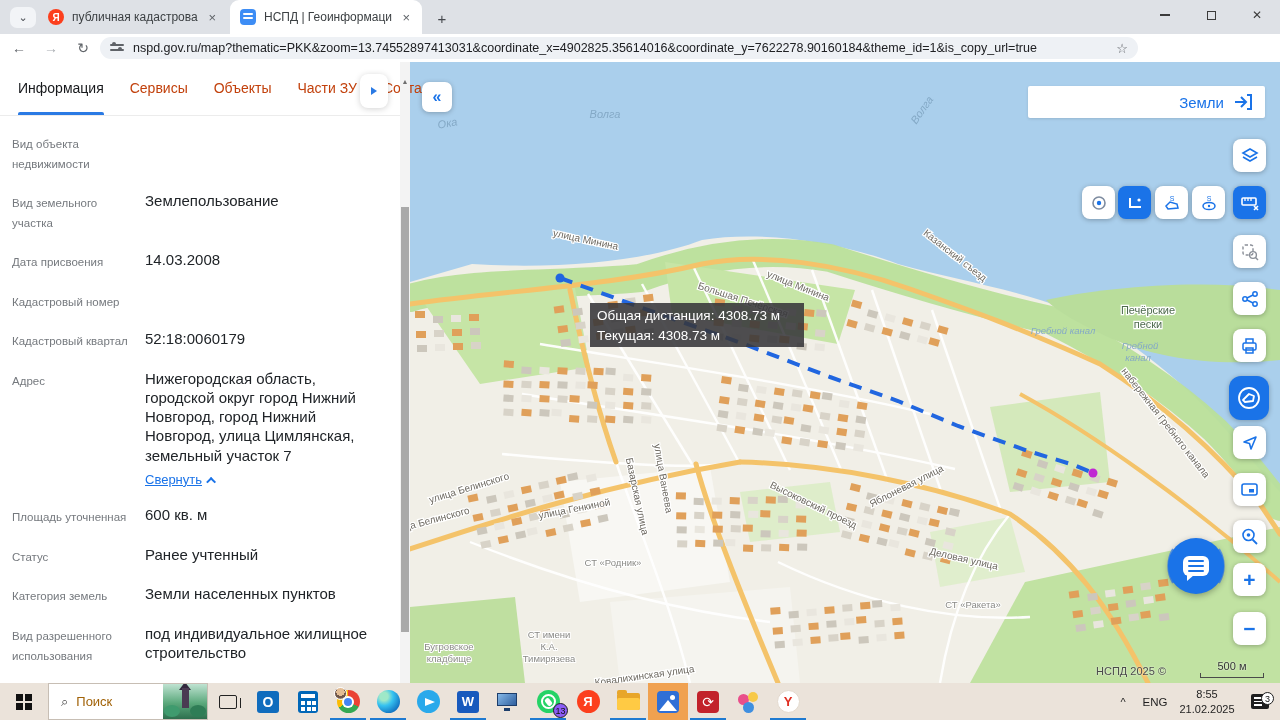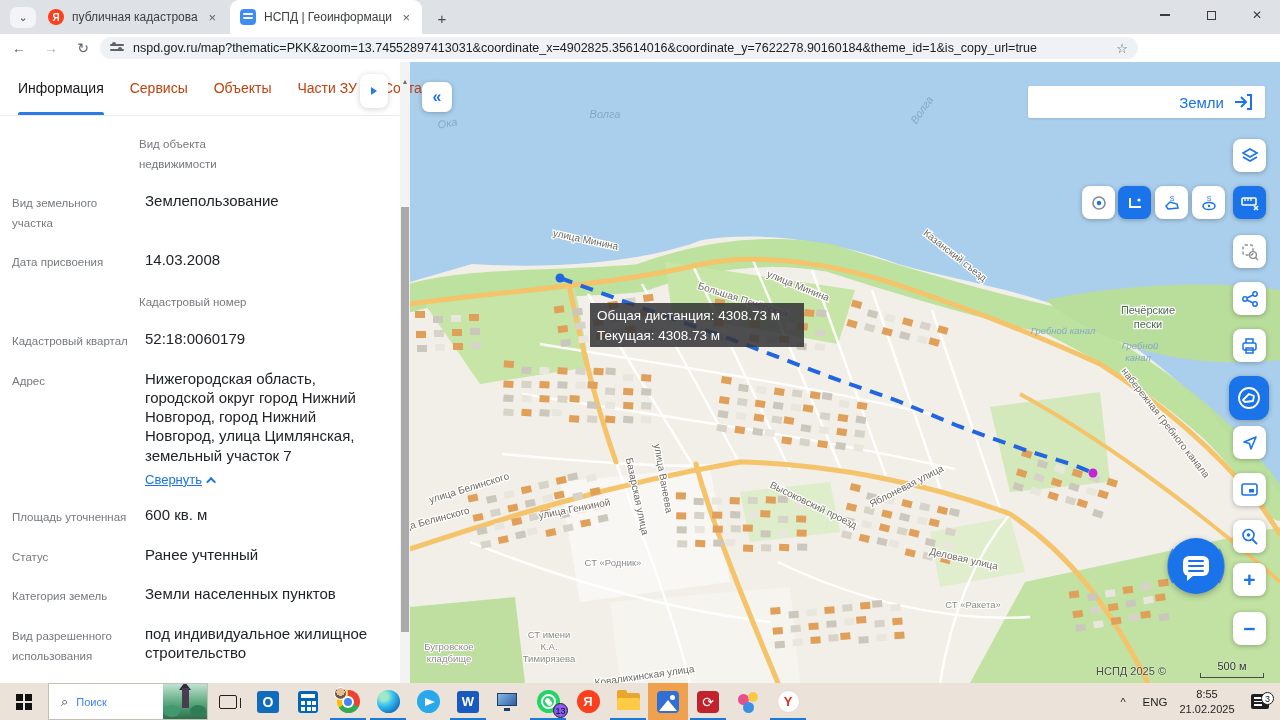--- a/index.html
+++ b/index.html
@@ -50,21 +50,21 @@
 
   
   .panel { position:absolute; left:0; top:0; bottom:0; width:410px; background:#fff; z-index:5; }
   .panel-tabs { display:flex; gap:26px; padding:18px 0 0 18px; height:54px; border-bottom:1px solid #ececec; position:relative; }
   .ptab { font-size:14px; color:#c2410c; padding-bottom:14px; white-space:nowrap; position:relative; }
   .ptab.active { color:#17191c; font-weight:normal; }
   .ptab.active::after { content:""; position:absolute; left:0; right:0; bottom:0; height:3px; background:#2a7ae4; border-radius:2px 2px 0 0; }
   .ptab-more { position:absolute; right:22px; top:12px; width:28px; height:34px; background:#fff; border-radius:8px; box-shadow:0 1px 6px rgba(0,0,0,.18); display:flex; align-items:center; justify-content:center; }
   .ptab-more .tri { width:0; height:0; border-left:6px solid #2a7ae4; border-top:4px solid transparent; border-bottom:4px solid transparent; }
   .panel-rows { padding:16px 26px 0 12px; }
-  .prow { display:flex; margin-bottom:17px;justify-content:center; }
+  .prow { display:flex; margin-bottom:17px; }
   .plabel { width:118px; flex:none; font-size:11.5px; color:#75797e; line-height:1.7; padding-top:3px; }
   .pvalue { flex:1; font-size:15px; color:#202428; line-height:1.28; padding-left:15px; }
   .plink { display:inline-flex; align-items:center; gap:7px; margin-top:7px; color:#1a73e8; font-size:13px; text-decoration:underline; }
   .chevup { width:7px; height:7px; border-left:2px solid #1a73e8; border-top:2px solid #1a73e8; transform:rotate(45deg) translateY(2px); text-decoration:none; }
   .panel-scroll { position:absolute; right:0; top:0; bottom:0; width:10px; background:#f3f3f3; }
   .panel-scroll .up { position:absolute; top:16px; left:0; width:10px; text-align:center; font-size:7px; color:#6f6f6f; }
   .panel-scroll .thumb { position:absolute; left:1px; width:8px; top:145px; height:425px; background:#a9a9a9; border-radius:0; }
 
   
   .map { position:absolute; left:410px; right:0; top:0; bottom:0; background:#f2f0e9; overflow:hidden; }
@@ -99,21 +99,21 @@
   .scalebar .lab { font-size:11px; color:#333; text-shadow:0 0 2px #fff; margin-bottom:1px;}
   .scalebar .bar { height:5px; border-left:1.5px solid #4a4a4a; border-right:1.5px solid #4a4a4a; border-bottom:1.5px solid #4a4a4a; }
 
   
   .taskbar { position:absolute; left:0; right:0; bottom:0; height:37px; background:#ebe3da; display:flex; align-items:stretch; z-index:20; }
   .tb-start { width:48px; display:flex; align-items:center; justify-content:center; }
   .winlogo { width:16px; height:16px; display:grid; grid-template-columns:7px 7px; grid-template-rows:7px 7px; gap:2px; }
   .winlogo i { background:#111; }
   .tb-search { width:160px; background:#fff; border:1px solid #c7beb4; display:flex; align-items:center; position:relative; }
   .tb-search .mag { margin:0 8px 0 12px; color:#444; font-size:13px; }
-  .tb-search .ph { font-size:11px; color:#3b82f6; }
+  .tb-search .ph { font-size:13px; color:#a16207; }
   .tb-castle { position:absolute; right:0; top:0; bottom:0; width:44px; background:linear-gradient(180deg,#bfe3d2 0%,#5aa87b 55%,#2e6f4e 100%); overflow:hidden; }
   .tb-castle .tower { position:absolute; left:19px; top:4px; width:7px; height:20px; background:#4a3b52; }
   .tb-castle .roof { position:absolute; left:16px; top:-2px; width:0; height:0; border-left:6px solid transparent; border-right:6px solid transparent; border-bottom:8px solid #33283d; }
   .tb-castle .bush1,.tb-castle .bush2 { position:absolute; bottom:2px; width:16px; height:12px; border-radius:50%; background:#3f9b6e; }
   .tb-castle .bush1 { left:1px; } .tb-castle .bush2 { right:1px; background:#2f7d56;}
   .tb-cell { width:40px; position:relative; display:flex; align-items:center; justify-content:center; }
   .tb-cell.open::after { content:""; position:absolute; bottom:0; left:2px; right:2px; height:2.5px; background:#1e7ad1; }
   .tb-cell.fg { background:#f0a150; }
   .ico-taskview { width:18px; height:14px; border:1.6px solid #222; border-radius:2px; position:relative; }
   .ico-taskview::after{ content:""; position:absolute; right:-5px; top:2px; width:3px; height:10px; border-right:1.6px solid #222; }

